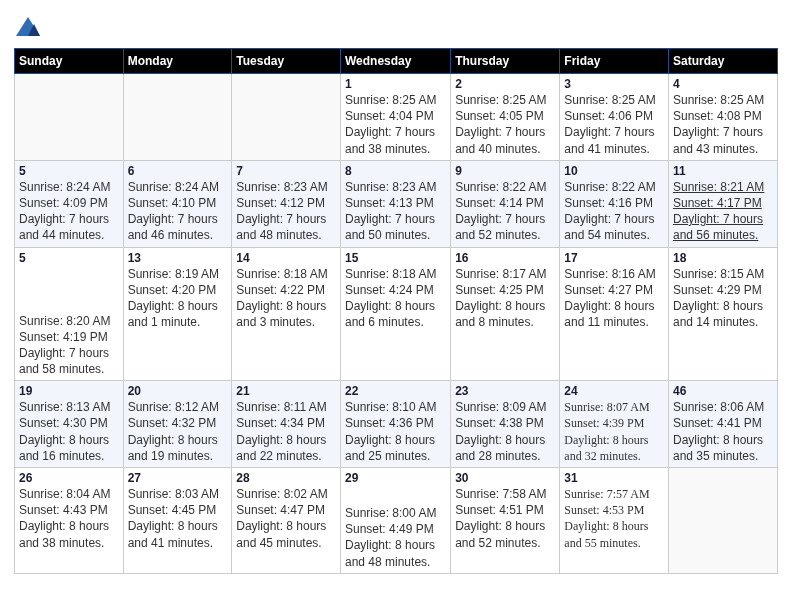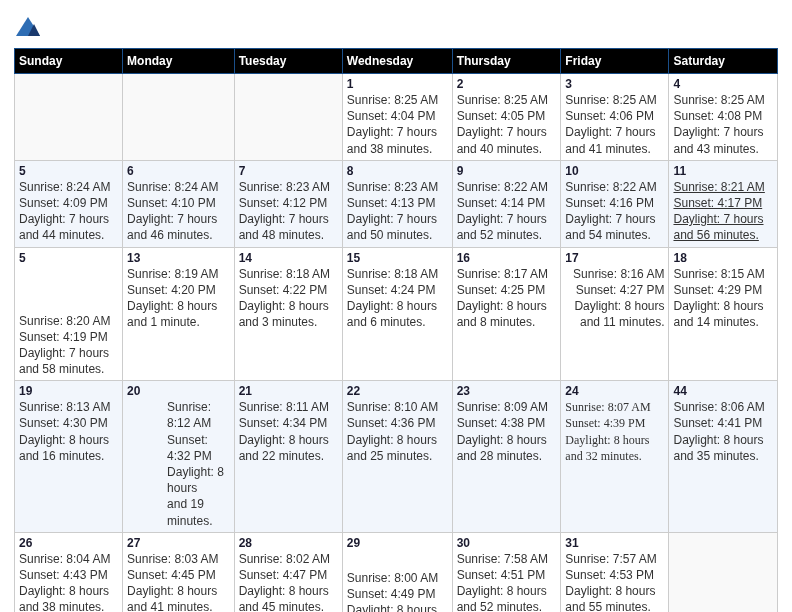--- a/index.html
+++ b/index.html
@@ -252,21 +252,21 @@
           </td>
           <td>
             <div class="day-num">16</div>
             <div class="day-info" style="white-space: pre-line;">Sunrise: 8:17 AM
 Sunset: 4:25 PM
 Daylight: 8 hours
 and 8 minutes.</div>
           </td>
           <td>
             <div class="day-num">17</div>
-            <div class="day-info" style="white-space: pre-line; text-align: right;">Sunrise: 8:16 AM
+            <div class="day-info" style="white-space: pre-line;">Sunrise: 8:16 AM
 Sunset: 4:27 PM
 Daylight: 8 hours
 and 11 minutes.</div>
           </td>
           <td>
             <div class="day-num">18</div>
             <div class="day-info" style="white-space: pre-line;">Sunrise: 8:15 AM
 Sunset: 4:29 PM
 Daylight: 8 hours
 and 14 minutes.</div>
@@ -275,21 +275,21 @@
         <tr>
           <td>
             <div class="day-num">19</div>
             <div class="day-info" style="white-space: pre-line;">Sunrise: 8:13 AM
 Sunset: 4:30 PM
 Daylight: 8 hours
 and 16 minutes.</div>
           </td>
           <td>
             <div class="day-num">20</div>
-            <div class="day-info" style="white-space: pre-line; margin-left: 40px;">Sunrise: 8:12 AM
+            <div class="day-info" style="white-space: pre-line;">Sunrise: 8:12 AM
 Sunset: 4:32 PM
 Daylight: 8 hours
 and 19 minutes.</div>
           </td>
           <td>
             <div class="day-num">21</div>
             <div class="day-info" style="white-space: pre-line;">Sunrise: 8:11 AM
 Sunset: 4:34 PM
 Daylight: 8 hours
 and 22 minutes.</div>
@@ -309,21 +309,21 @@
 and 28 minutes.</div>
           </td>
           <td>
             <div class="day-num">24</div>
             <div class="day-info" style="white-space: pre-line; font-family: Liberation Serif, serif;">Sunrise: 8:07 AM
 Sunset: 4:39 PM
 Daylight: 8 hours
 and 32 minutes.</div>
           </td>
           <td>
-            <div class="day-num">44</div>
+            <div class="day-num">46</div>
             <div class="day-info" style="white-space: pre-line;">Sunrise: 8:06 AM
 Sunset: 4:41 PM
 Daylight: 8 hours
 and 35 minutes.</div>
           </td>
         </tr>
         <tr>
           <td>
             <div class="day-num">26</div>
             <div class="day-info" style="white-space: pre-line;">Sunrise: 8:04 AM
@@ -354,21 +354,21 @@
           </td>
           <td>
             <div class="day-num">30</div>
             <div class="day-info" style="white-space: pre-line;">Sunrise: 7:58 AM
 Sunset: 4:51 PM
 Daylight: 8 hours
 and 52 minutes.</div>
           </td>
           <td>
             <div class="day-num">31</div>
-            <div class="day-info" style="white-space: pre-line;">Sunrise: 7:57 AM
+            <div class="day-info" style="white-space: pre-line; font-family: Liberation Serif, serif;">Sunrise: 7:57 AM
 Sunset: 4:53 PM
 Daylight: 8 hours
 and 55 minutes.</div>
           </td>
           <td class="empty-cell"></td>
         </tr>
       </tbody>
   </table>
 </div>
 

